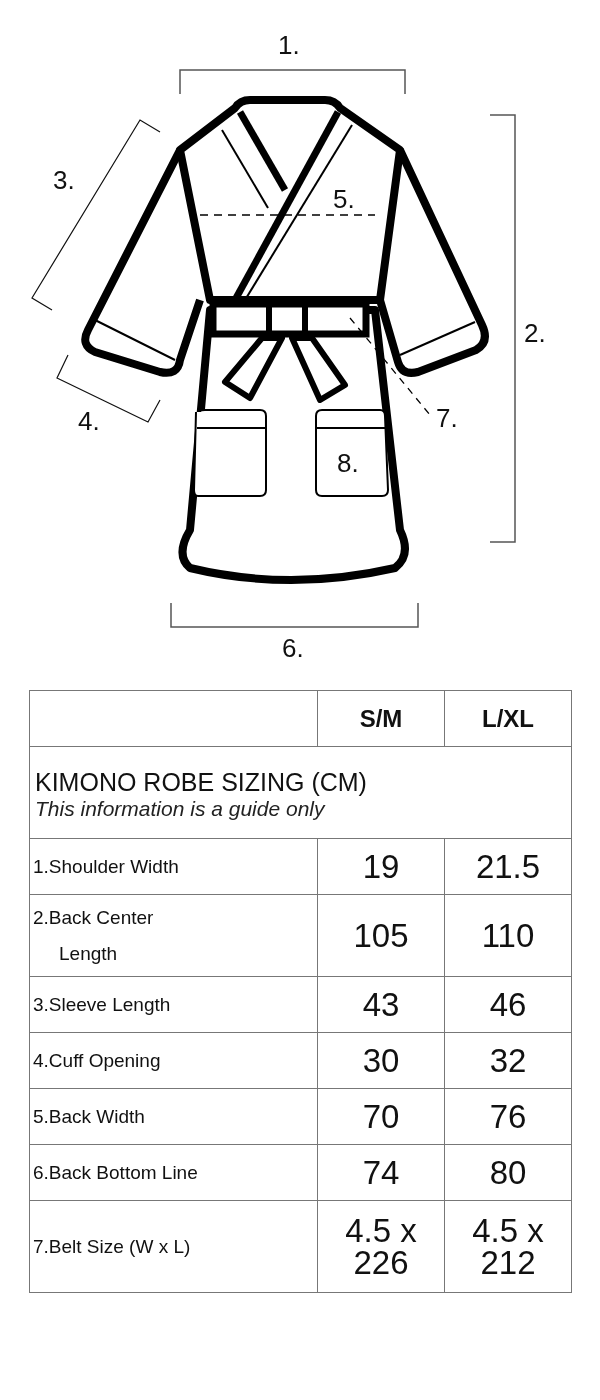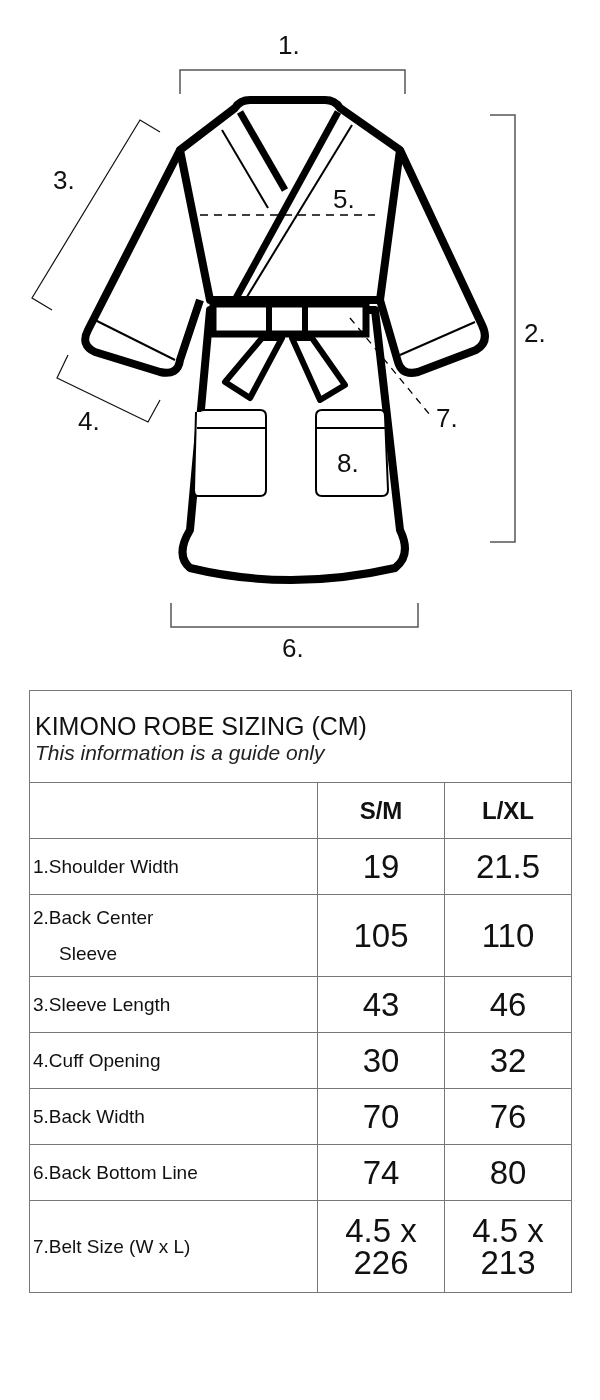--- a/index.html
+++ b/index.html
@@ -74,39 +74,39 @@
 </div>
 
 <table class="sizing-table">
   <colgroup>
     <col style="width:288px">
     <col style="width:127px">
     <col style="width:127px">
   </colgroup>
   <tbody>
       <tr>
+    <td class="hdr"></td>
+    <td class="hdr">S/M</td>
+    <td class="hdr">L/XL</td>
+  </tr>
+  <tr>
     <td colspan="3" class="title-cell">
       <div class="title">KIMONO ROBE SIZING (CM)</div>
       <div class="subtitle">This information is a guide only</div>
     </td>
-  </tr>
-  <tr>
-    <td class="hdr"></td>
-    <td class="hdr">S/M</td>
-    <td class="hdr">L/XL</td>
   </tr>
   <tr style="height:56px">
     <td class="lbl">1.Shoulder Width</td>
     <td class="val">19</td>
     <td class="val">21.5</td>
   </tr>
   <tr style="height:82px">
     <td class="lbl">
       <span>2.Back Center</span>
-      <span class="indent">Sleeve</span>
+      <span class="indent">Length</span>
     </td>
     <td class="val">105</td>
     <td class="val">110</td>
   </tr>
   <tr style="height:56px">
     <td class="lbl">3.Sleeve Length</td>
     <td class="val">43</td>
     <td class="val">46</td>
   </tr>
   <tr style="height:56px">
@@ -125,17 +125,17 @@
     <td class="val">80</td>
   </tr>
   <tr style="height:92px">
     <td class="lbl">7.Belt Size (W x L)</td>
     <td class="val">
       <div>4.5 x</div>
       <div>226</div>
     </td>
     <td class="val">
       <div>4.5 x</div>
-      <div>213</div>
+      <div>212</div>
     </td>
   </tr>
 </tbody>
   </table>
 
 </body></html>

